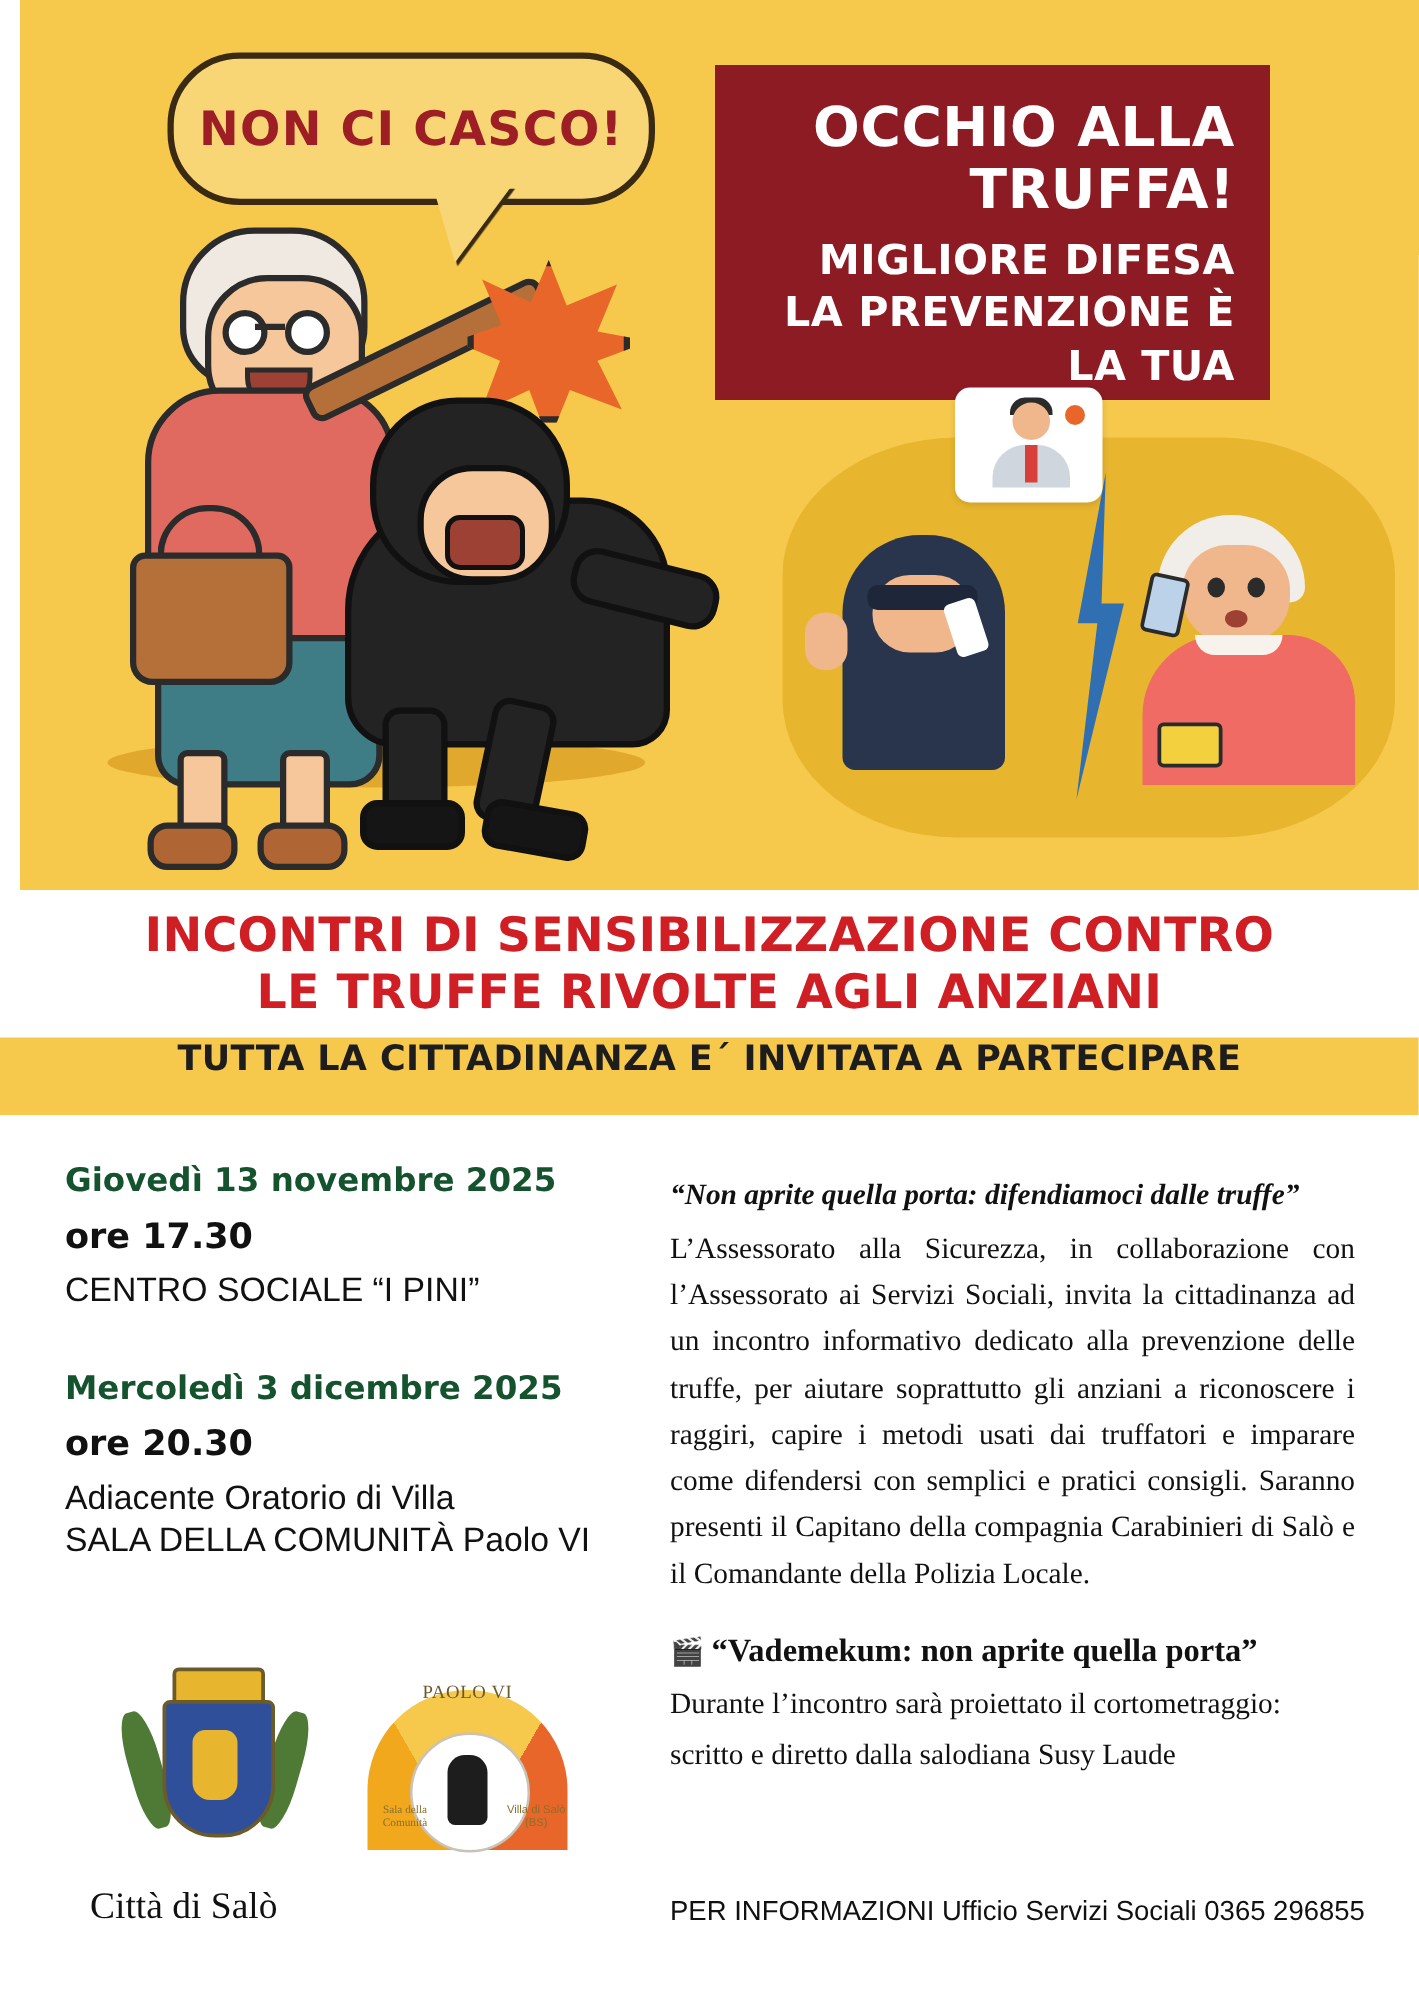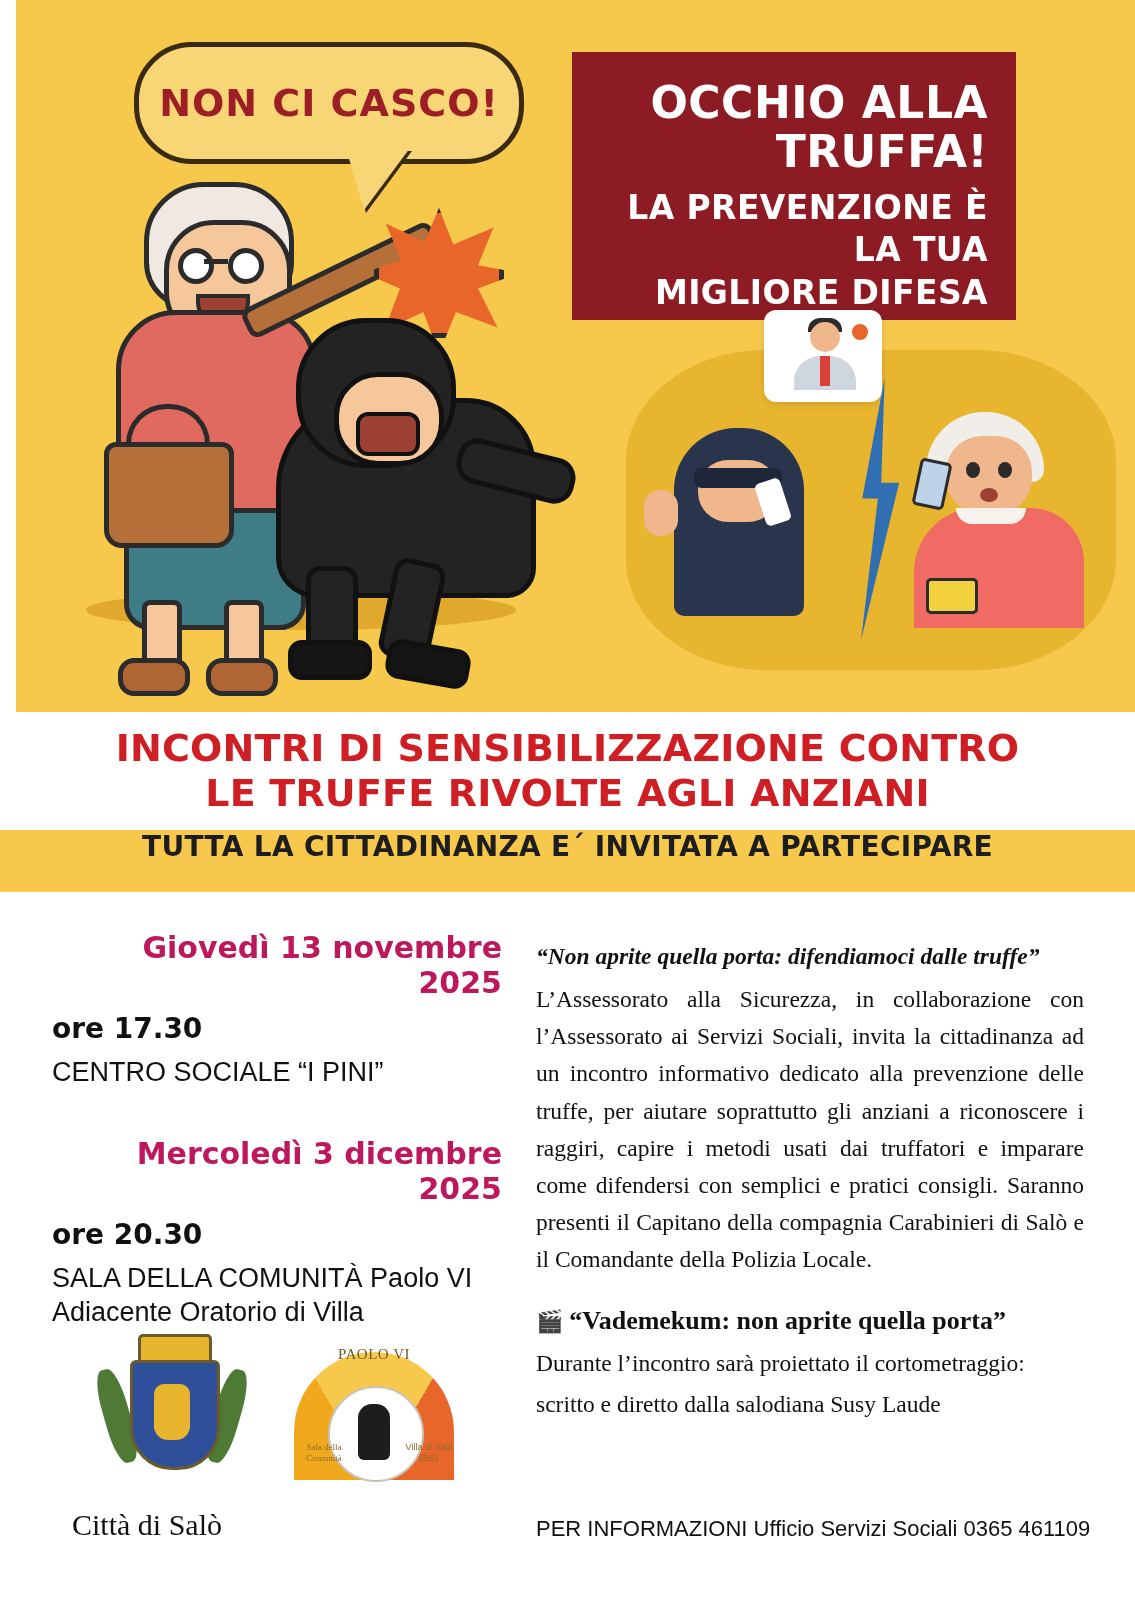--- a/index.html
+++ b/index.html
@@ -185,21 +185,21 @@
   .sub-band span{
     font-family:"DejaVu Sans", sans-serif;
     font-weight:bold;font-size:28px;color:#1d1d1d;letter-spacing:0.3px;
   }
 
   
   .left-col{position:absolute;left:52px;top:930px;width:450px;}
   .event{margin-bottom:46px;}
   .event-date{
     font-family:"DejaVu Sans", sans-serif;
-    color:#be185d;font-weight:bold;font-size:30px;margin-bottom:12px;text-align:right;
+    color:#14532d;font-weight:bold;font-size:26px;margin-bottom:12px;
   }
   .event-time{
     font-family:"DejaVu Sans", sans-serif;
     color:#111;font-weight:bold;font-size:28px;margin-bottom:10px;
   }
   .event-place{
     font-family:"Liberation Sans", sans-serif;
     color:#111;font-size:27px;line-height:1.28;
   }
 
@@ -294,22 +294,22 @@
     </div>
 
     <div class="bubble">
       <span>NON CI CASCO!</span>
     </div>
     <div class="bubble-tail"></div>
 
     <div class="title-box">
       <div class="title-main">OCCHIO ALLA TRUFFA!</div>
       <div class="title-sub">
+        <div>MIGLIORE DIFESA</div>
         <div>LA PREVENZIONE È LA TUA</div>
-        <div>MIGLIORE DIFESA</div>
       </div>
     </div>
 
     <div class="scene-right">
       <div class="bolt"></div>
       <div class="call-bubble">
         <div class="cb-hair"></div>
         <div class="cb-head"></div>
         <div class="cb-body"></div>
         <div class="cb-tie"></div>
@@ -344,22 +344,22 @@
 
     <div class="event">
       <div class="event-date">Giovedì 13 novembre 2025</div>
       <div class="event-time">ore 17.30</div>
       <div class="event-place">CENTRO SOCIALE “I PINI”</div>
     </div>
 
     <div class="event">
       <div class="event-date">Mercoledì 3 dicembre 2025</div>
       <div class="event-time">ore 20.30</div>
+      <div class="event-place bold">Adiacente Oratorio di Villa</div>
       <div class="event-place">SALA DELLA COMUNITÀ Paolo VI</div>
-      <div class="event-place bold">Adiacente Oratorio di Villa</div>
     </div>
   </div>
 
   <div class="logos">
     <div class="crest">
       <div class="crest-leaf l"></div>
       <div class="crest-leaf r"></div>
       <div class="crest-crown"></div>
       <div class="crest-shield"></div>
       <div class="crest-lion"></div>
@@ -380,15 +380,15 @@
     <div class="quote-line">“Non aprite quella porta: difendiamoci dalle truffe”</div>
     <p class="para">L’Assessorato alla Sicurezza, in collaborazione con l’Assessorato ai Servizi Sociali, invita la cittadinanza ad un incontro informativo dedicato alla prevenzione delle truffe, per aiutare soprattutto gli anziani a riconoscere i raggiri, capire i metodi usati dai truffatori e imparare come difendersi con semplici e pratici consigli. Saranno presenti il Capitano della compagnia Carabinieri di Salò e il Comandante della Polizia Locale.</p>
     <p class="film-line">
       <span class="clap">🎬</span>
       <span class="film-title">“Vademekum: non aprite quella porta”</span>
     </p>
     <p class="film-line">Durante l’incontro sarà proiettato il cortometraggio:</p>
     <p class="film-line">scritto e diretto dalla salodiana Susy Laude</p>
   </div>
 
-  <div class="info-line">PER INFORMAZIONI Ufficio Servizi Sociali  0365 461109</div>
+  <div class="info-line">PER INFORMAZIONI Ufficio Servizi Sociali  0365 296855</div>
 
 </div>
 
 </body></html>

